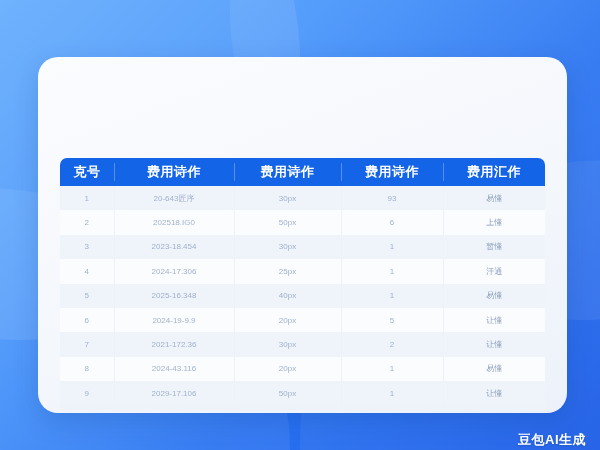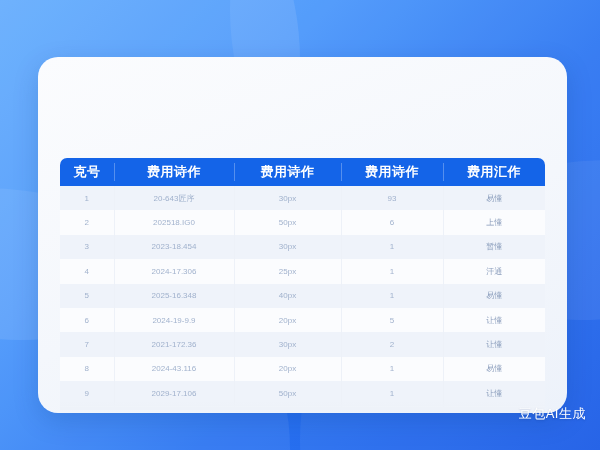--- a/index.html
+++ b/index.html
@@ -157,24 +157,24 @@
     width: 485px;
     height: 10px;
     background: linear-gradient(to bottom, rgba(243,246,252,0) 0%, #EEF2F9 75%);
     pointer-events: none;
   }
 
   
   #watermark {
     position: absolute;
     right: 14px;
-    bottom: 27px;
+    bottom: 1px;
     color: #FFFFFF;
     font-size: 13px;
-    font-weight: normal;
+    font-weight: bold;
     letter-spacing: 0.5px;
     text-shadow: 0 1px 2px rgba(10,40,110,0.25);
     margin-top: 24px;
   }
 
   .col-1 { width: 54px; }
   .col-2 { width: 120px; }
   .col-3 { width: 107px; }
   .col-4 { width: 102px; }
   .col-5 { width: 102px; }

